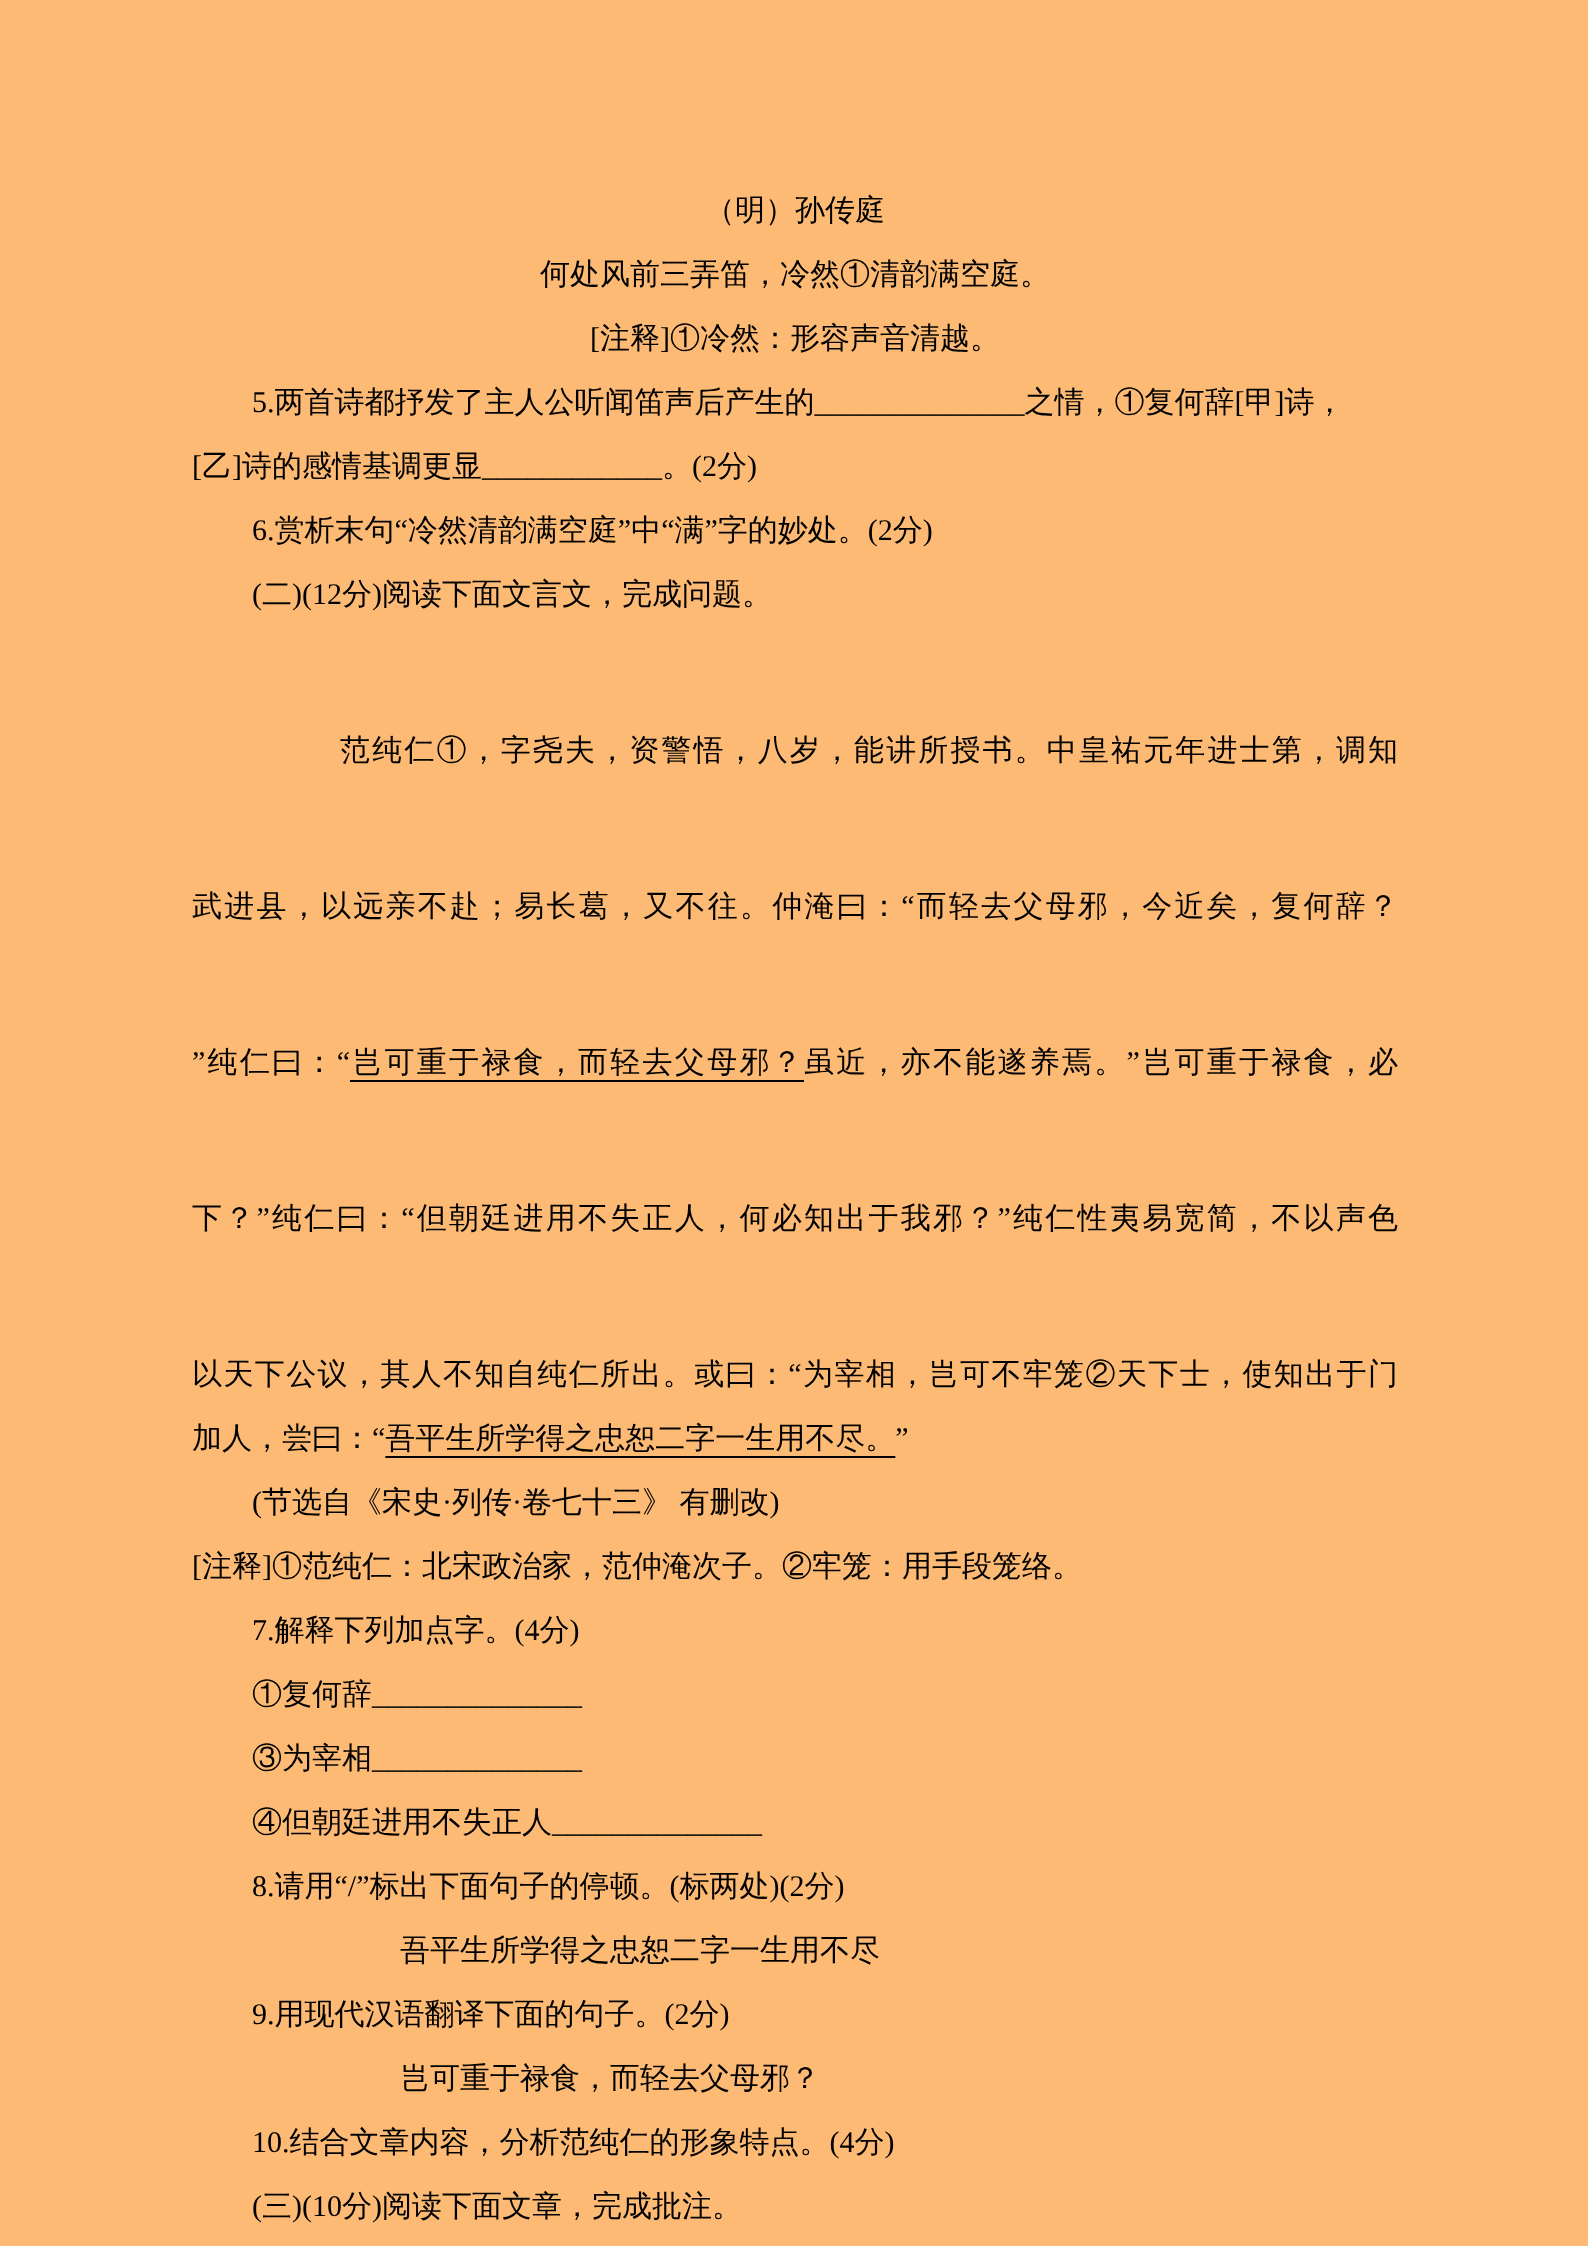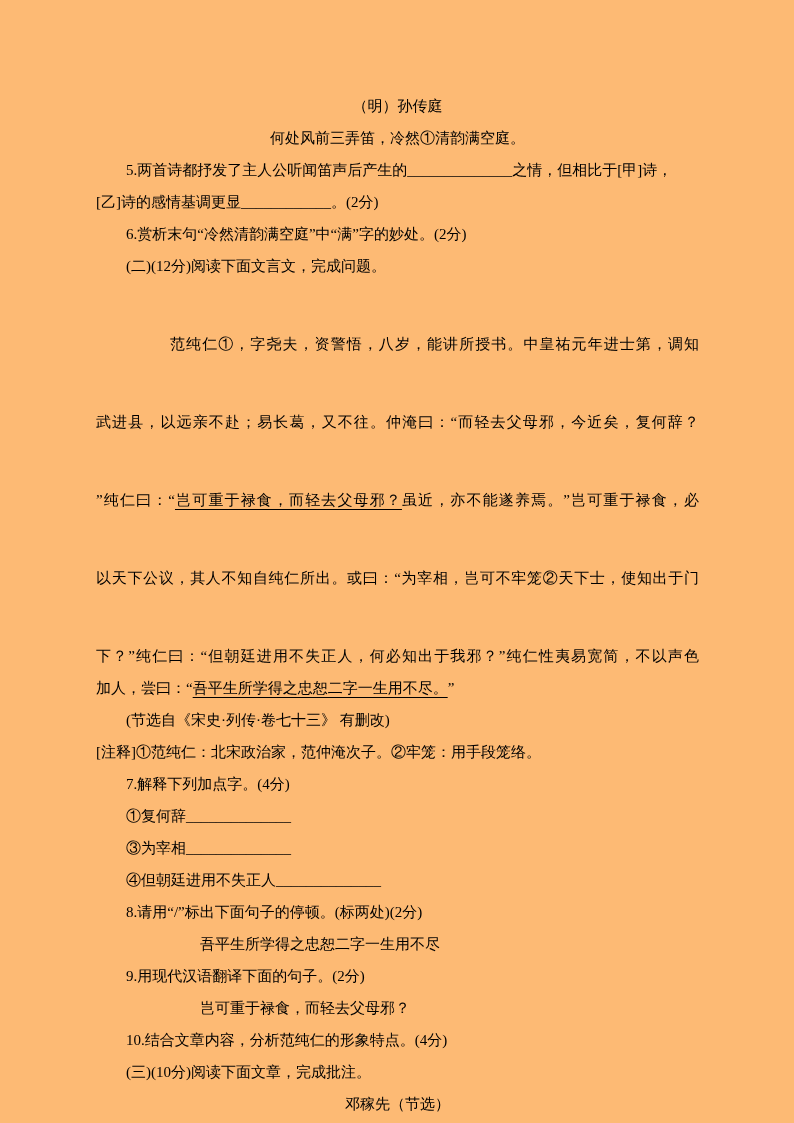--- a/index.html
+++ b/index.html
@@ -34,29 +34,30 @@
     text-decoration: underline;
     text-underline-offset: 4px;
   }
 </style>
 </head>
 <body>
 
 <div class="page">
     <div class="line center"><span>（明）孙传庭</span></div>
     <div class="line center"><span>何处风前三弄笛，冷然①清韵满空庭。</span></div>
-    <div class="line i2"><span>5.两首诗都抒发了主人公听闻笛声后产生的</span><span>______________</span><span>之情，但相比于[甲]诗，</span></div>
+    <div class="line center"><span>[注释]①冷然：形容声音清越。</span></div>
+    <div class="line i2"><span>5.两首诗都抒发了主人公听闻笛声后产生的</span><span>______________</span><span>之情，①复何辞[甲]诗，</span></div>
     <div class="line"><span>[乙]诗的感情基调更显</span><span>____________</span><span>。(2分)</span></div>
     <div class="line i2"><span>6.赏析末句“冷然清韵满空庭”中“满”字的妙处。(2分)</span></div>
     <div class="line i2"><span>(二)(12分)阅读下面文言文，完成问题。</span></div>
     <div class="line j pf"><span>范纯仁①，字尧夫，资警悟，八岁，能讲所授书。中皇祐元年进士第，调知</span></div>
     <div class="line j"><span>武进县，以远亲不赴；易长葛，又不往。仲淹曰：“而轻去父母邪，今近矣，复何辞？</span></div>
     <div class="line j"><span>”纯仁曰：“</span><span class="u">岂可重于禄食，而轻去父母邪？</span><span>虽近，亦不能遂养焉。”岂可重于禄食，必</span></div>
+    <div class="line j"><span>下？”纯仁曰：“但朝廷进用不失正人，何必知出于我邪？”纯仁性夷易宽简，不以声色</span></div>
     <div class="line j"><span>以天下公议，其人不知自纯仁所出。或曰：“为宰相，岂可不牢笼②天下士，使知出于门</span></div>
-    <div class="line j"><span>下？”纯仁曰：“但朝廷进用不失正人，何必知出于我邪？”纯仁性夷易宽简，不以声色</span></div>
     <div class="line"><span>加人，尝曰：“</span><span class="u">吾平生所学得之忠恕二字一生用不尽。</span><span>”</span></div>
     <div class="line i2"><span>(节选自《宋史·列传·卷七十三》 有删改)</span></div>
     <div class="line"><span>[注释]①范纯仁：北宋政治家，范仲淹次子。②牢笼：用手段笼络。</span></div>
     <div class="line i2"><span>7.解释下列加点字。(4分)</span></div>
     <div class="line i2"><span>①复何辞</span><span>______________</span></div>
     <div class="line i2"><span>③为宰相</span><span>______________</span></div>
     <div class="line i2"><span>④但朝廷进用不失正人</span><span>______________</span></div>
     <div class="line i2"><span>8.请用“/”标出下面句子的停顿。(标两处)(2分)</span></div>
     <div class="line i6"><span>吾平生所学得之忠恕二字一生用不尽</span></div>
     <div class="line i2"><span>9.用现代汉语翻译下面的句子。(2分)</span></div>

